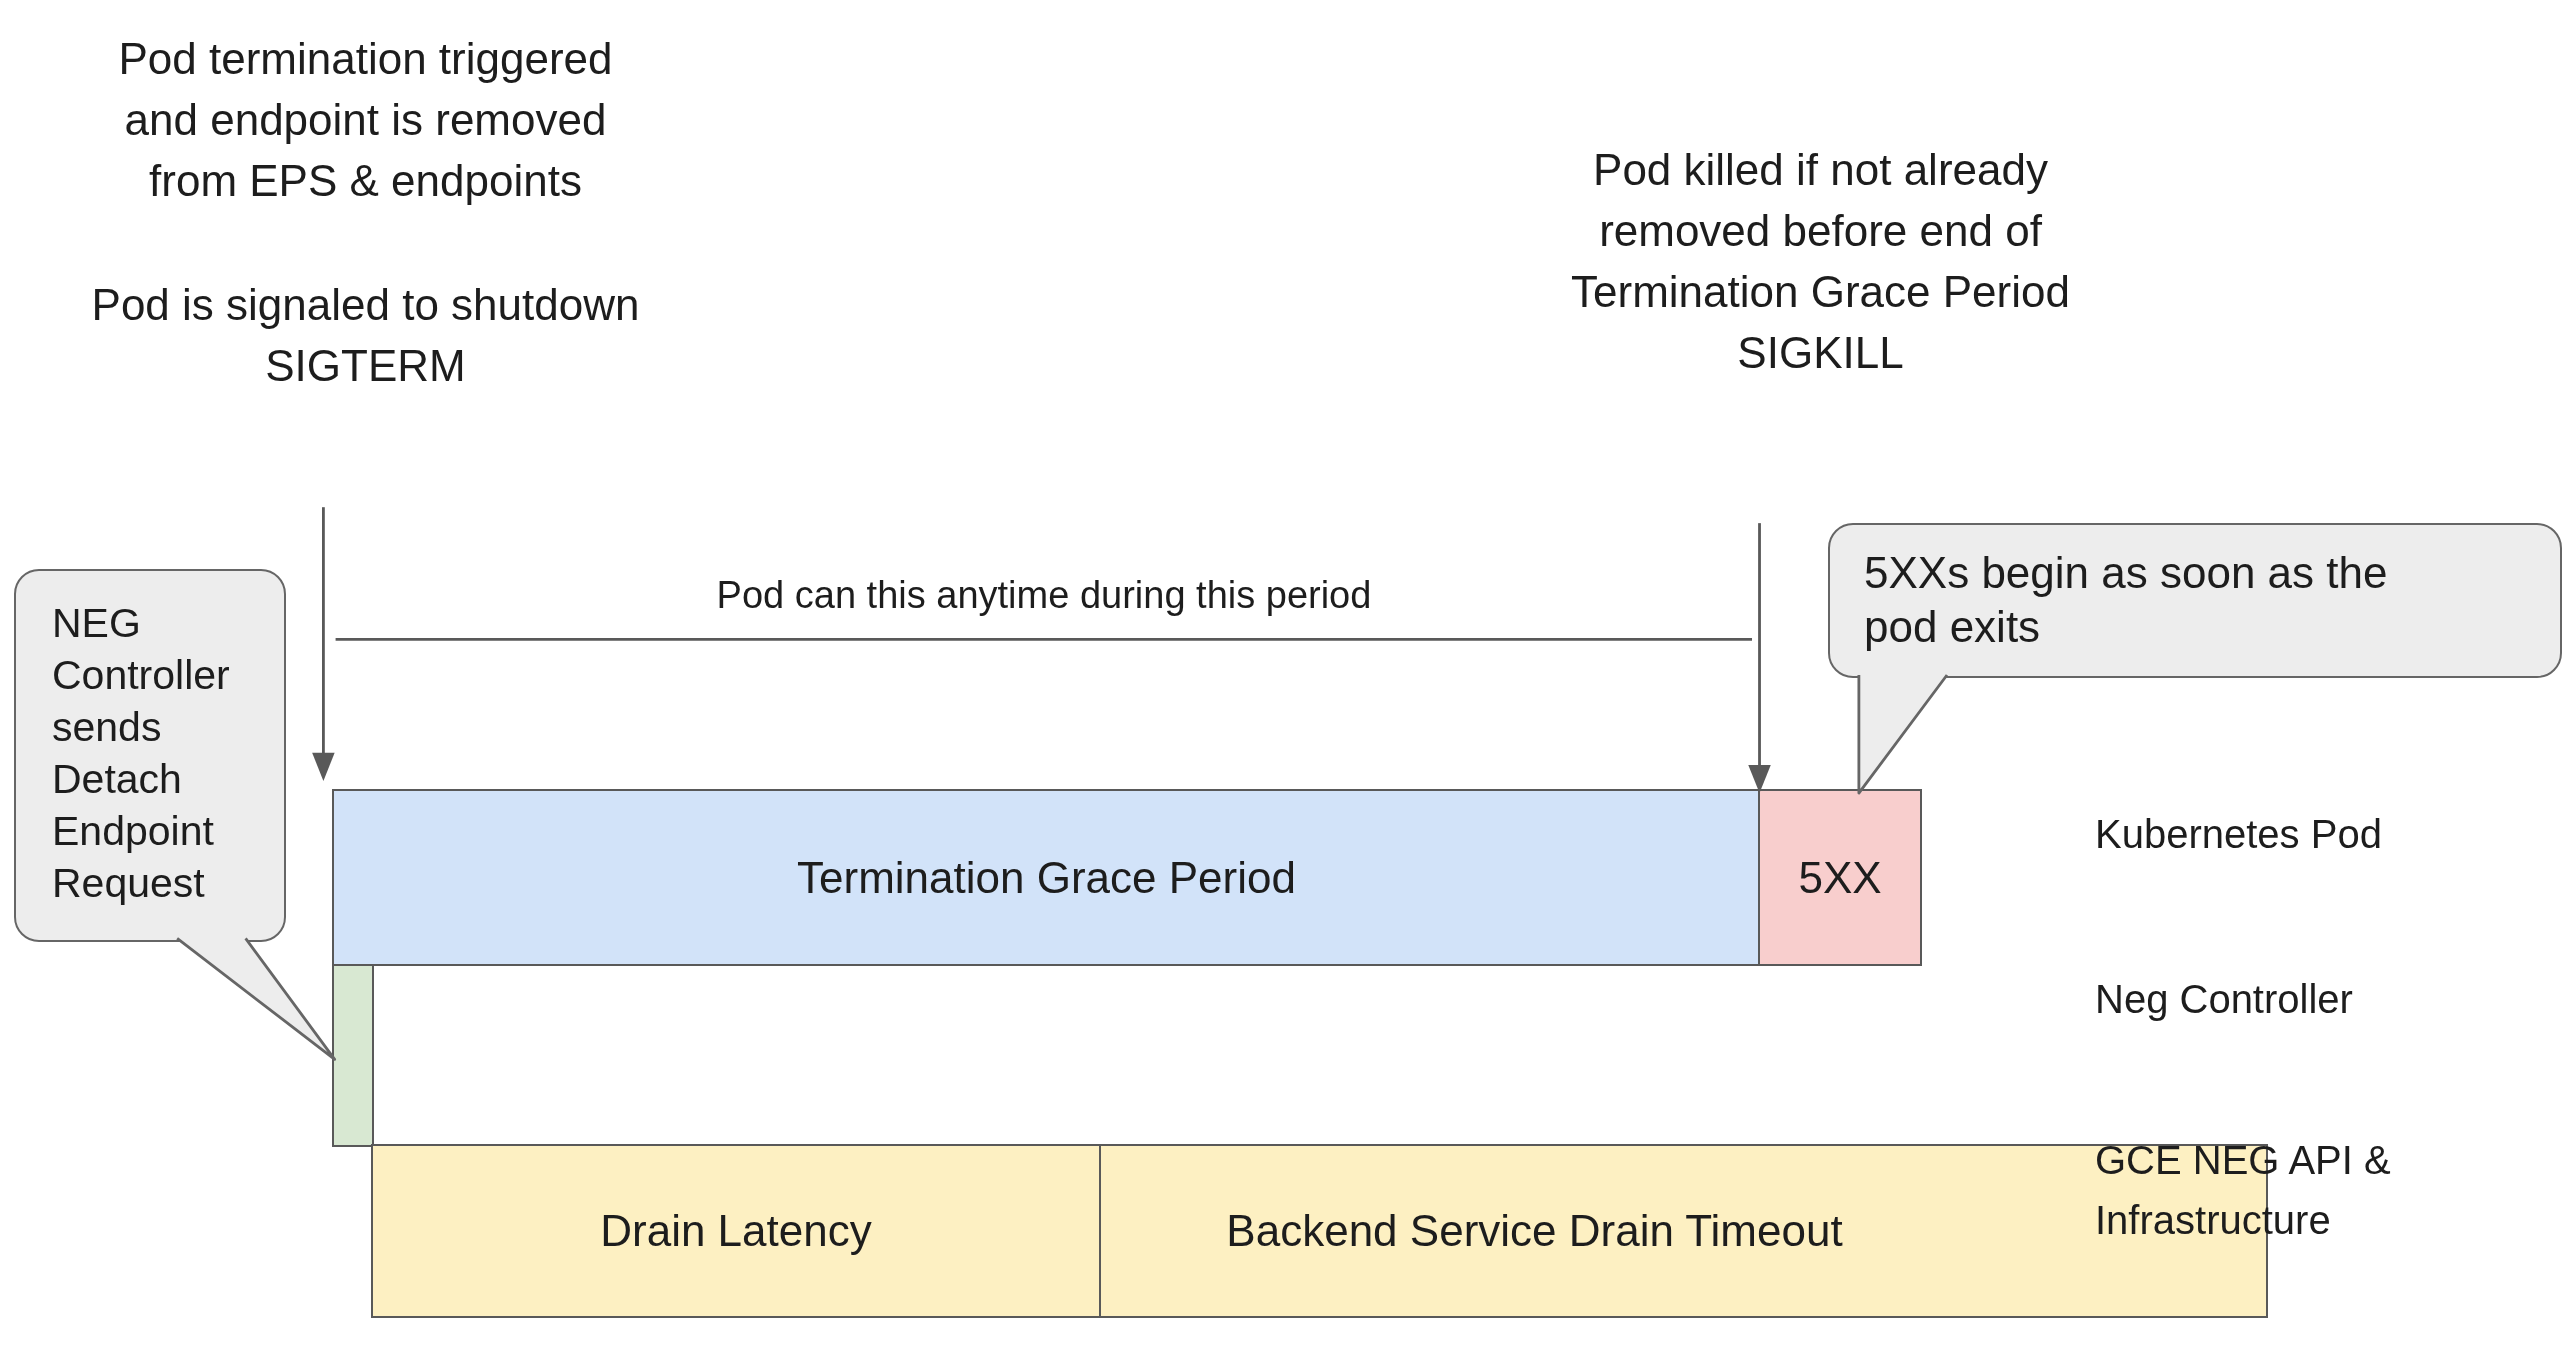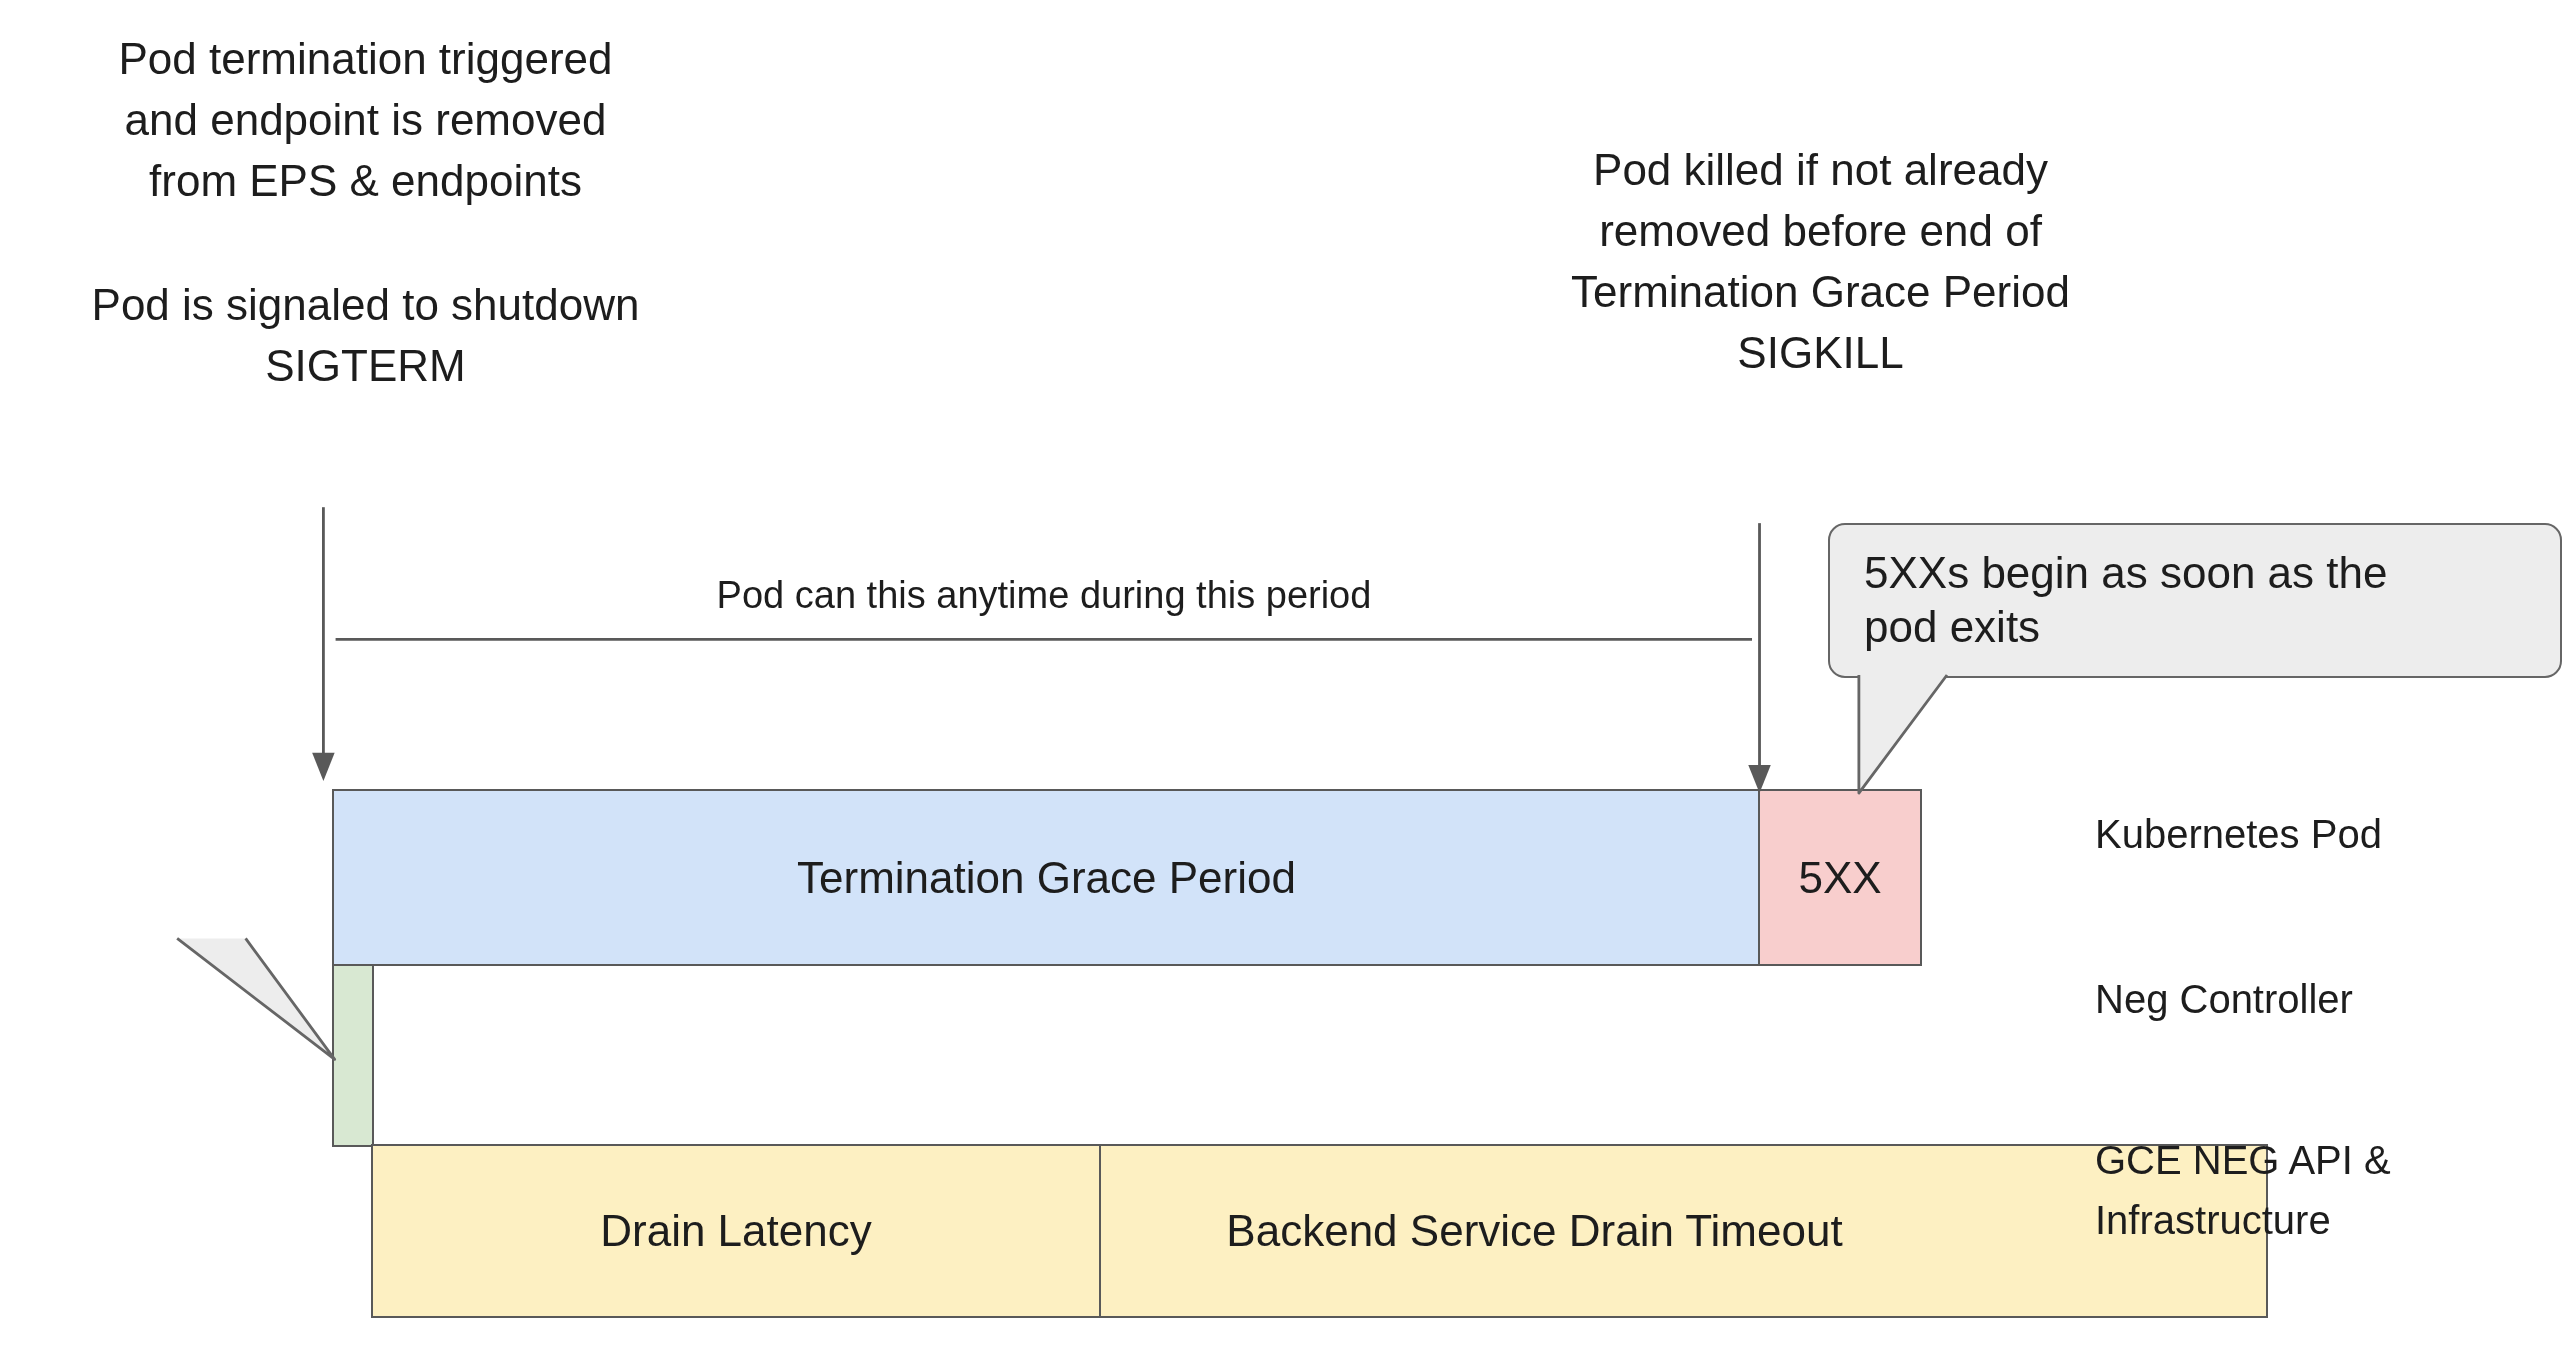--- a/index.html
+++ b/index.html
@@ -32,21 +32,21 @@
   .drain-cell-left{width:726px}
   .drain-cell-right{width:869px;border-left:2.8px solid var(--stroke)}
 
   .lane-label{position:absolute;left:2095px;font-size:40px;line-height:60px;
               white-space:pre-line;color:var(--ink)}
   .lane-pod{top:804px}
   .lane-neg{top:969px}
   .lane-gce{top:1130px}
 
   .callout{position:absolute;background:var(--bubble);
-           border:2.8px solid var(--bubble-stroke);border-radius:17px;
+           border:2.8px solid var(--bubble-stroke);border-radius:25px;
            white-space:pre-line;color:var(--ink)}
   .callout-left{left:14px;top:569px;width:272px;height:373px;
            font-size:41px;line-height:52px;padding:26px 9.4px 0 36px}
   .callout-right{left:1828px;top:523px;width:734px;height:155px;
            font-size:44px;line-height:54px;padding:20.6px 9.4px 0 34px}
 
   .overlay{position:absolute;left:0;top:0;width:2576px;height:1350px;pointer-events:none}
   .overlay .wire{stroke:var(--stroke);stroke-width:3;fill:none}
   .overlay .head{fill:var(--stroke);stroke:none}
   .overlay .tail{fill:var(--bubble);stroke:var(--bubble-stroke);stroke-width:3;stroke-linejoin:round}
@@ -81,20 +81,26 @@
 SIGTERM</div>
   <div class="note note-tl1">Pod termination triggered
 and endpoint is removed
 from EPS &amp; endpoints</div>
   <div class="note note-tr">Pod killed if not already
 removed before end of
 Termination Grace Period
 SIGKILL</div>
   <div class="bracket-label">Pod can this anytime during this period</div>
 
+  <div class="callout callout-left">NEG
+Controller
+sends
+Detach
+Endpoint
+Request</div>
   <div class="callout callout-right">5XXs begin as soon as the
 pod exits</div>
 
   <svg class="overlay" viewBox="0 0 2748 1440" xmlns="http://www.w3.org/2000/svg">
     <line class="wire" x1="358" y1="682" x2="1869" y2="682"></line>
 
     <g>
       <line class="wire" x1="345" y1="541" x2="345" y2="806"></line>
       <polygon class="head" points="333,803 357,803 345,833"></polygon>
     </g>

